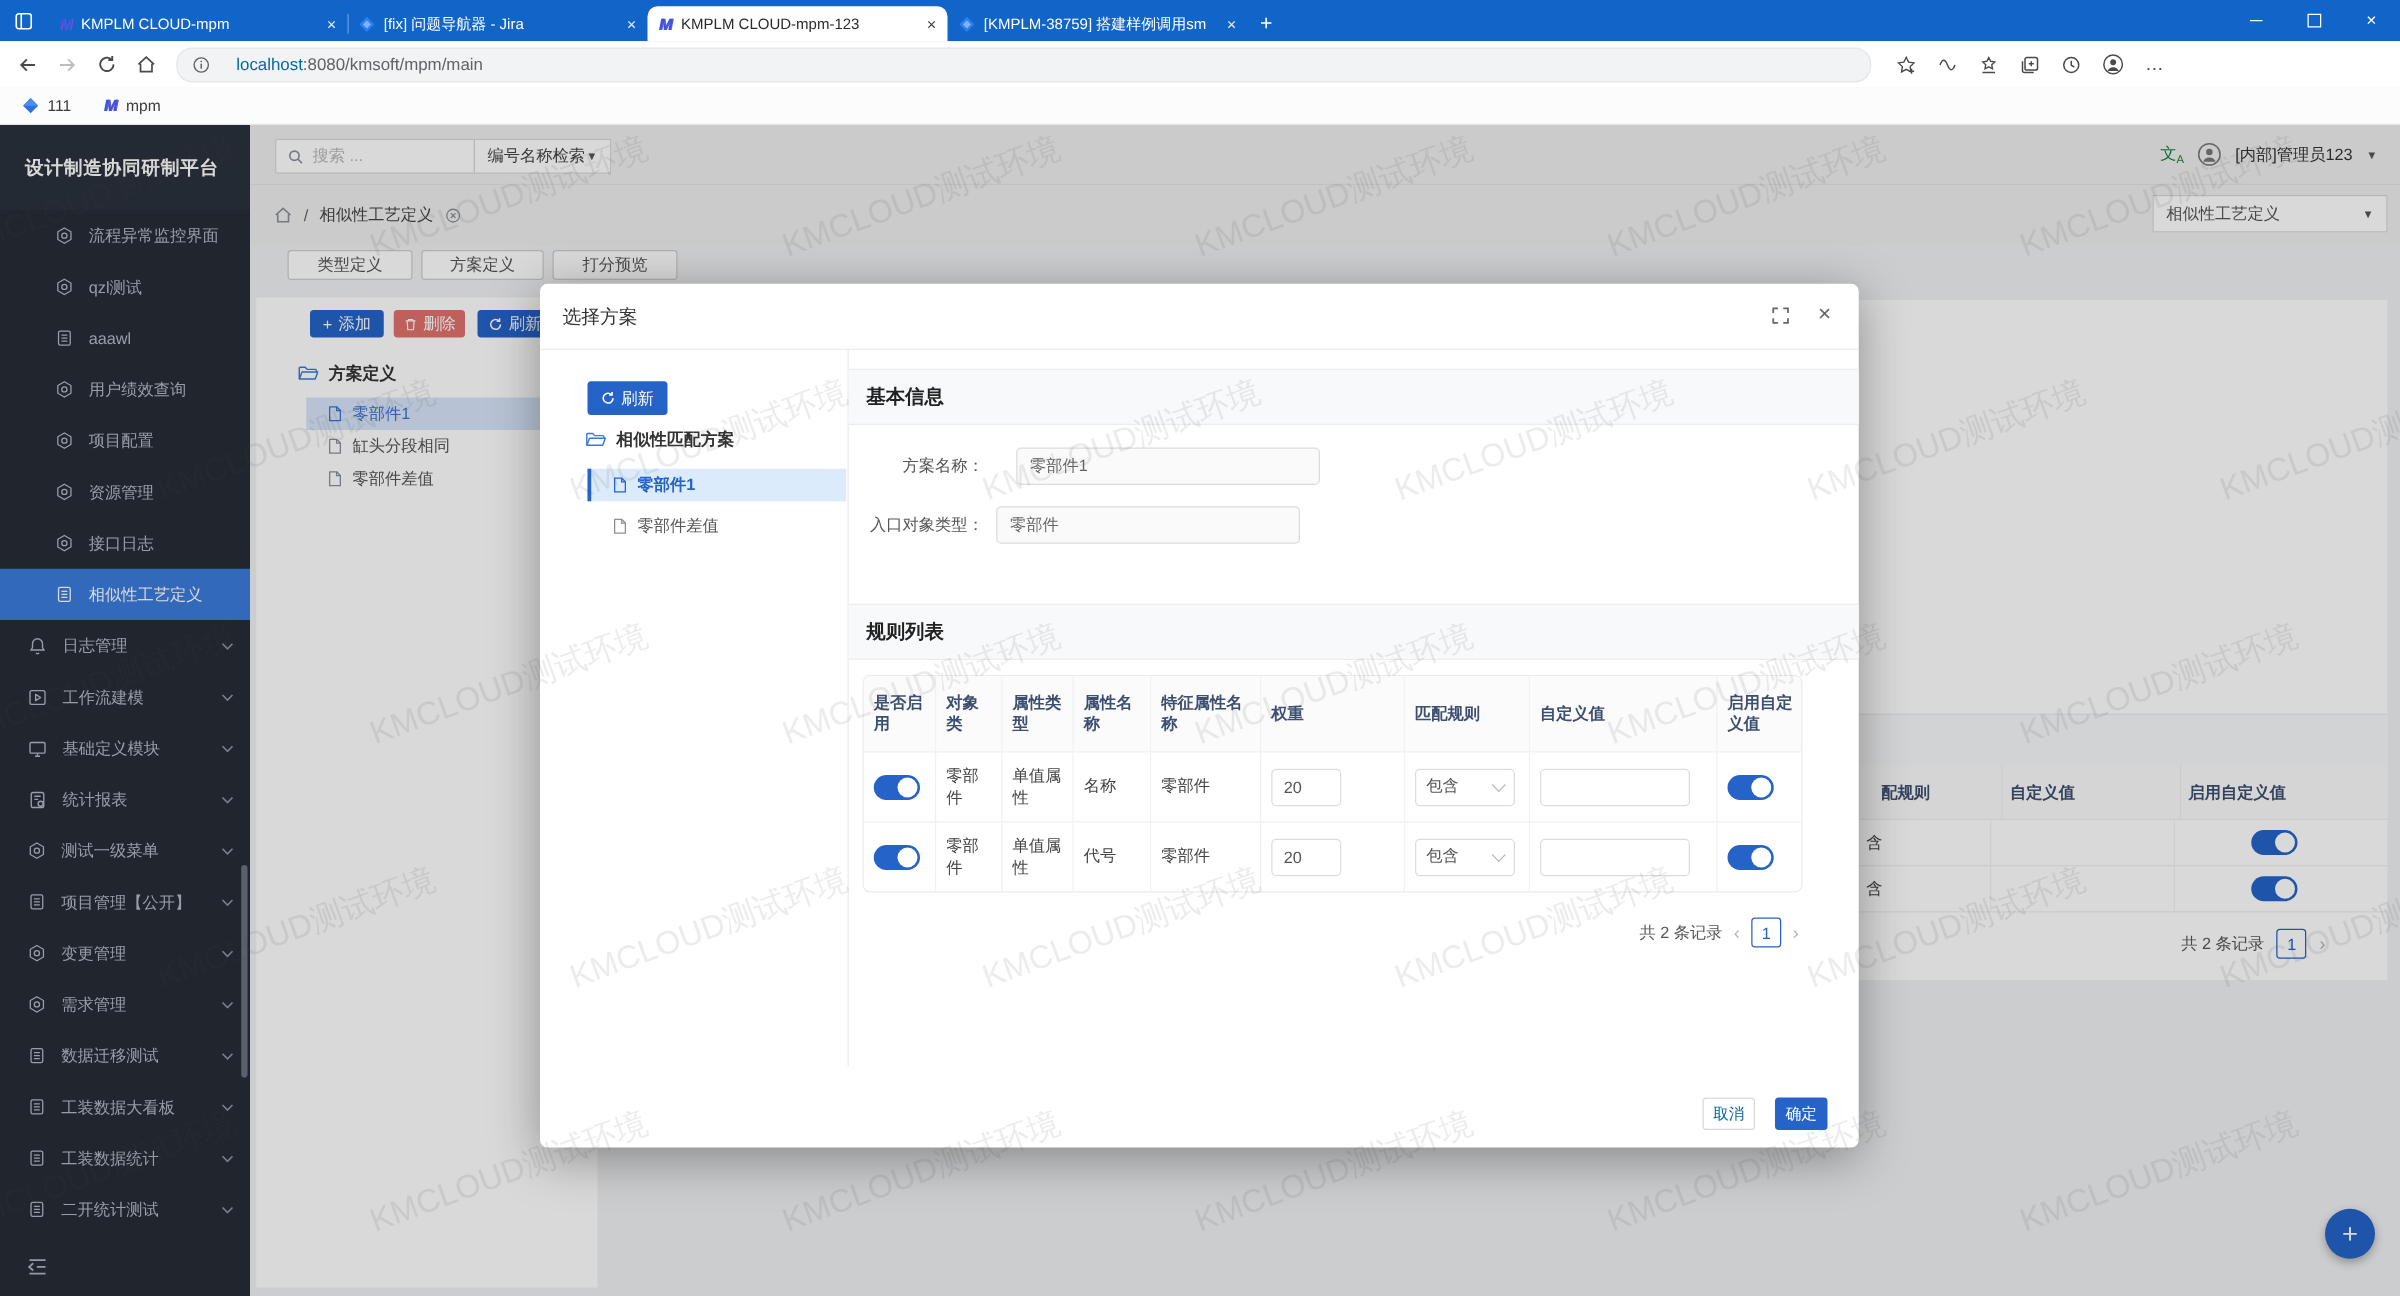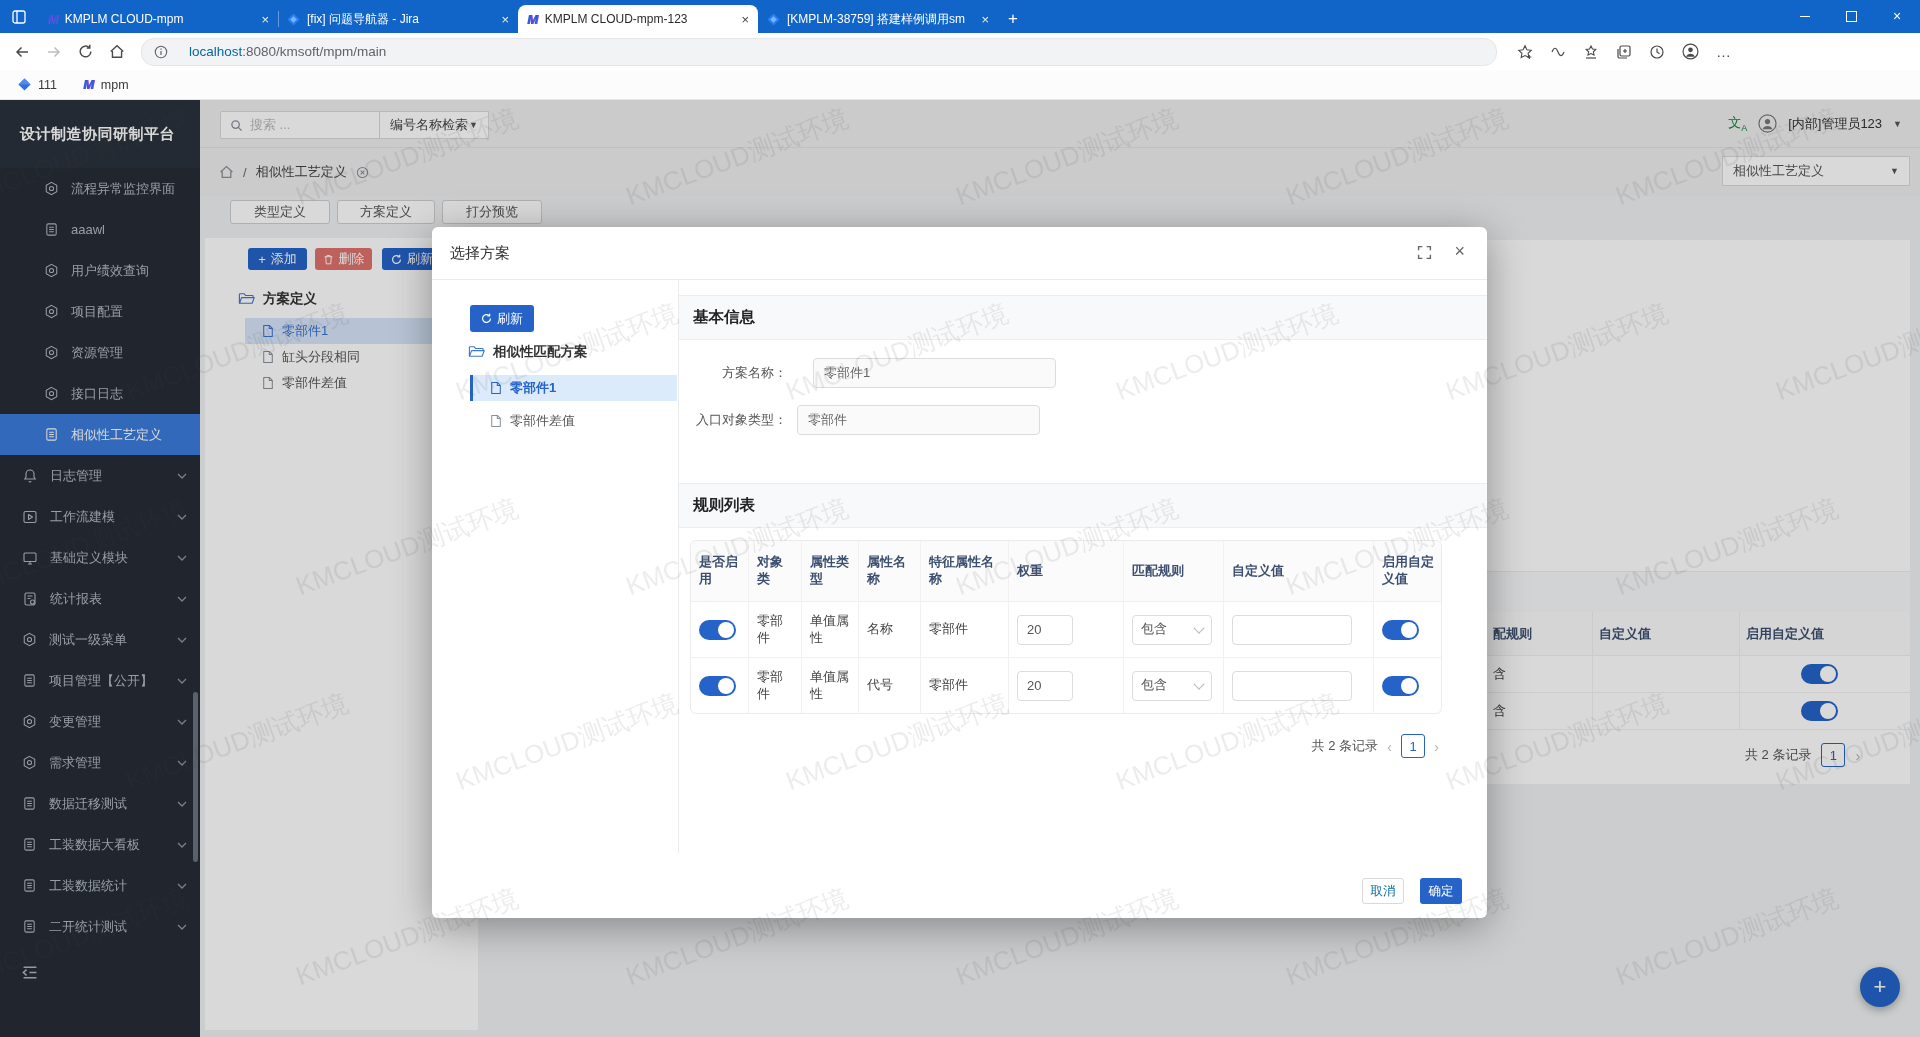--- a/index.html
+++ b/index.html
@@ -287,20 +287,29 @@
               <svg width="15" height="15" viewBox="0 0 16 16">
                 <path d="M8 1.5 13.6 4.7v6.6L8 14.5 2.4 11.3V4.7z" fill="none" stroke="currentColor" stroke-width="1.1"></path>
                 <circle cx="8" cy="8" r="2.2" fill="none" stroke="currentColor" stroke-width="1.1"></circle>
               </svg>
             </span>
             <span>流程异常监控界面</span>
           </div>
           <div class="side-item child">
             <span>
               <svg width="15" height="15" viewBox="0 0 16 16">
+                <path d="M8 1.5 13.6 4.7v6.6L8 14.5 2.4 11.3V4.7z" fill="none" stroke="currentColor" stroke-width="1.1"></path>
+                <circle cx="8" cy="8" r="2.2" fill="none" stroke="currentColor" stroke-width="1.1"></circle>
+              </svg>
+            </span>
+            <span>qzl测试</span>
+          </div>
+          <div class="side-item child">
+            <span>
+              <svg width="15" height="15" viewBox="0 0 16 16">
                 <rect x="3" y="2" width="10" height="12" rx="1.5" fill="none" stroke="currentColor" stroke-width="1.1"></rect>
                 <path d="M5.5 5.5h5M5.5 8h5M5.5 10.5h5" stroke="currentColor" stroke-width="1.1"></path>
               </svg>
             </span>
             <span>aaawl</span>
           </div>
           <div class="side-item child">
             <span>
               <svg width="15" height="15" viewBox="0 0 16 16">
                 <path d="M8 1.5 13.6 4.7v6.6L8 14.5 2.4 11.3V4.7z" fill="none" stroke="currentColor" stroke-width="1.1"></path>
@@ -635,21 +644,21 @@
                   <path d="M8.5 1.5V5H12" fill="none" stroke="currentColor" stroke-width="1.2"></path>
                 </svg>
               </span>
             <span>零部件差值</span>
           </div>
         </div>
 
         <div class="bg-panel">
           <div class="bgp-band"></div>
           <div class="bgp-header">
-            <div style="width:105px;">配规则</div>
+            <div style="width:105px;margin-left:12px;">配规则</div>
             <div style="width:147px;">自定义值</div>
             <div style="width:171px;">启用自定义值</div>
           </div>
           <div id="bg-rows">
               <div class="bgp-row" style="top: 415px;">
                 <div style="width:105px;">含</div>
                 <div style="width:147px;"></div>
                 <div style="width:171px;">
                   <span class="toggle" style="margin-left:55px;"></span>
                 </div>

